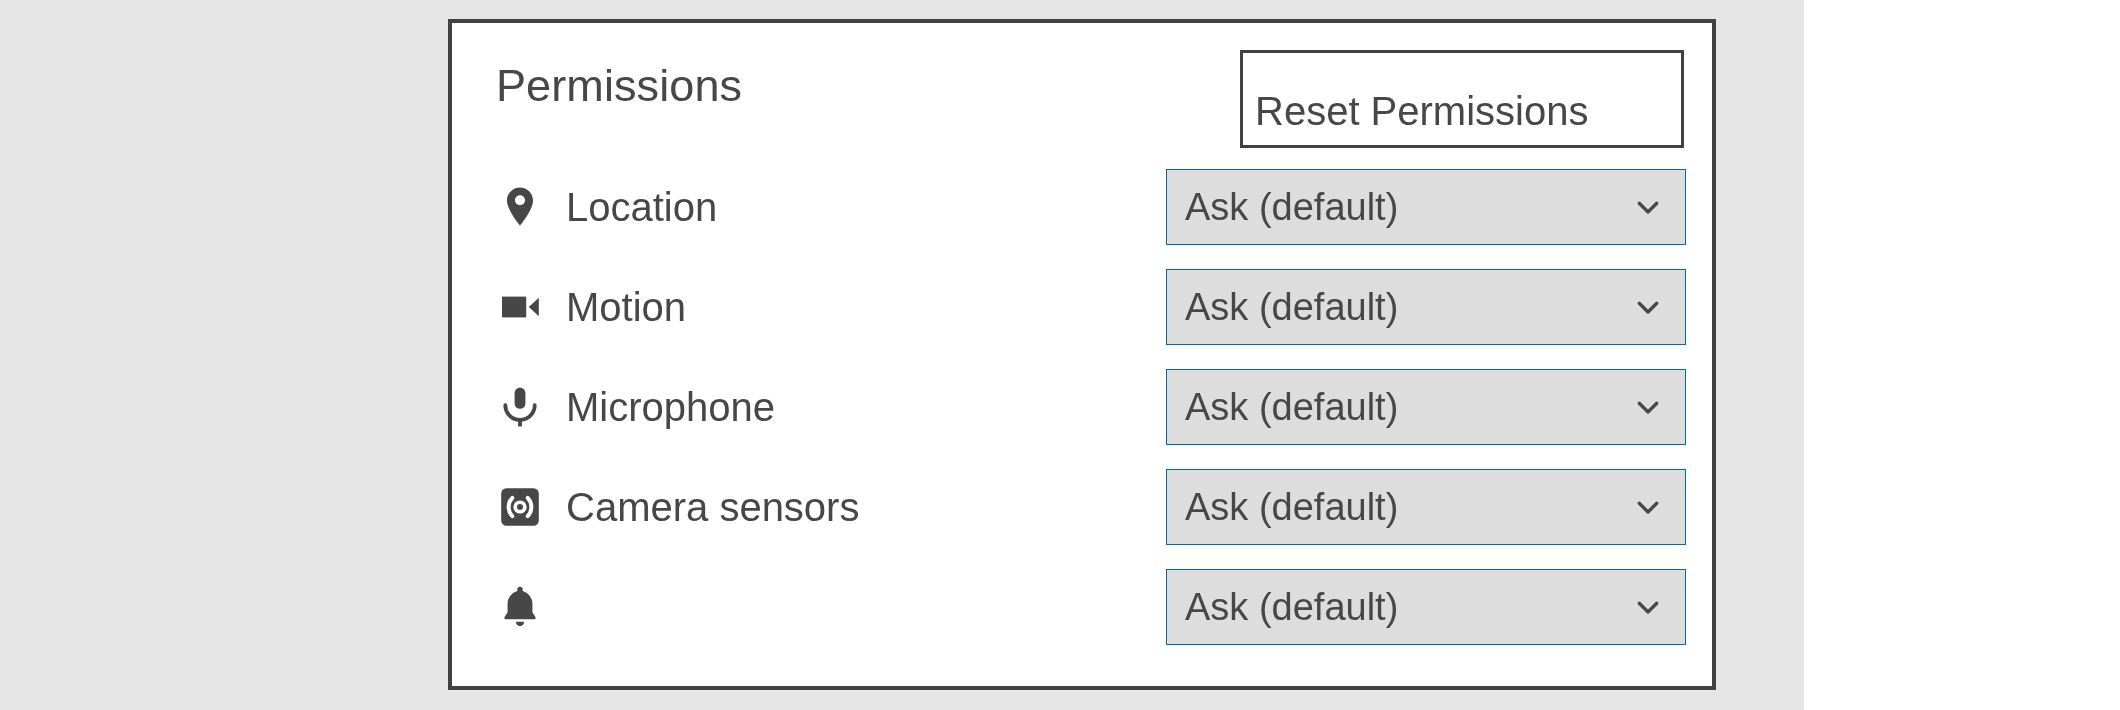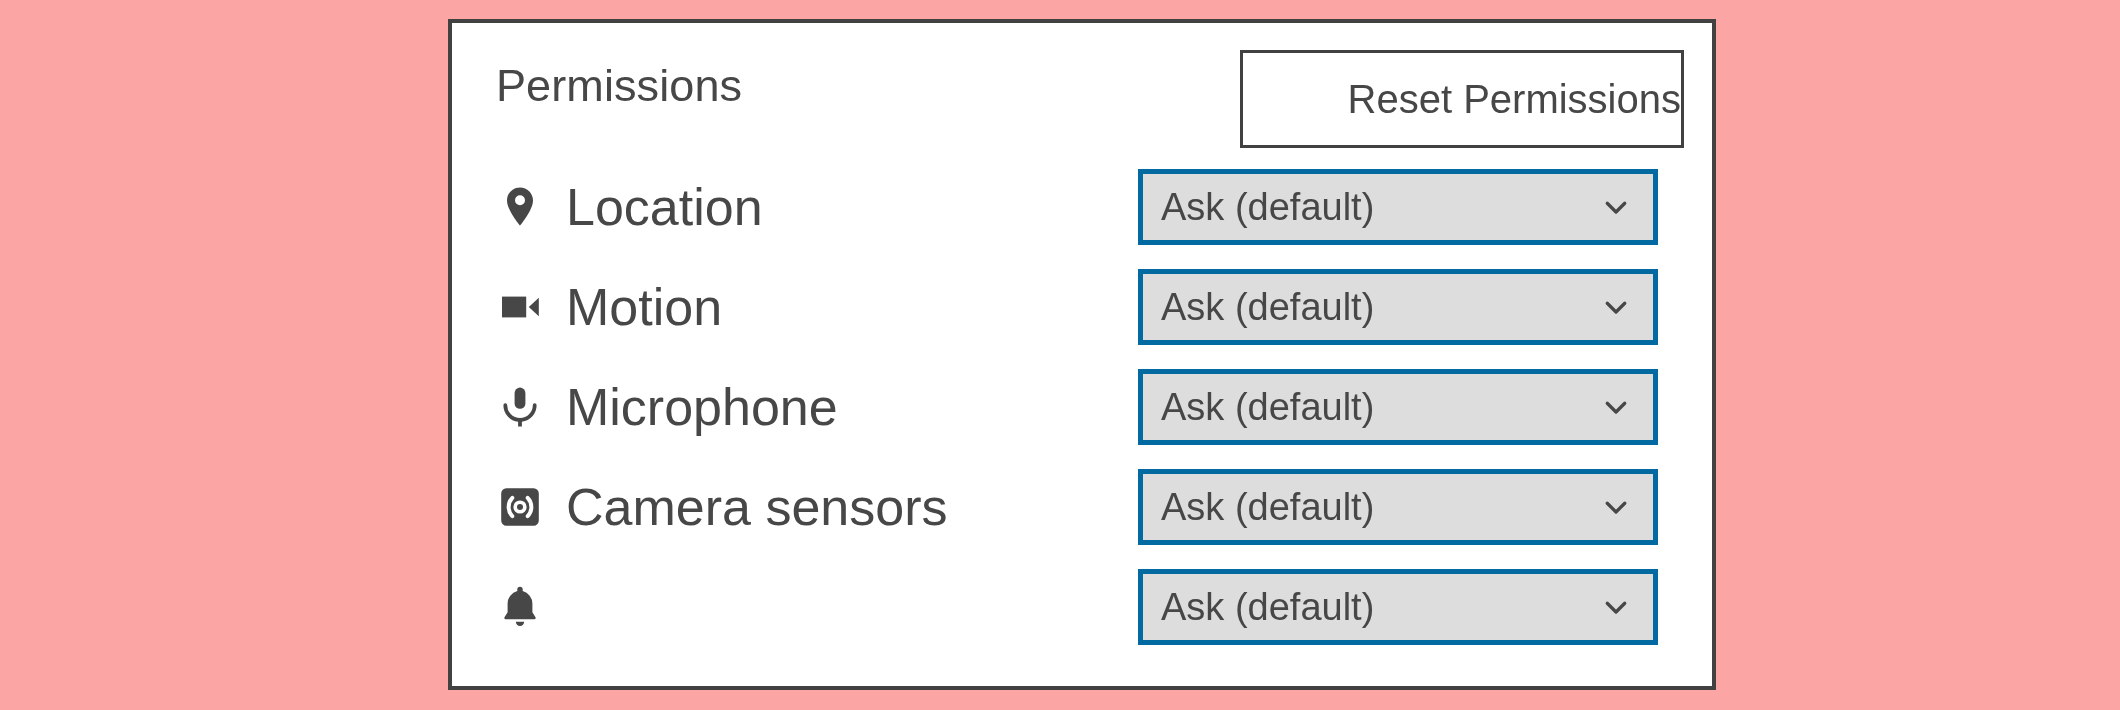--- a/index.html
+++ b/index.html
@@ -10,23 +10,23 @@
   body {
     width: 2120px;
     height: 710px;
     font-family: "Liberation Sans", sans-serif;
     -webkit-font-smoothing: antialiased;
     overflow: hidden;
   }
 
   .page {
     position: relative;
-    width: 2120px;
+    width: 1804px;
     height: 710px;
-    background: #fca5a5;
+    background: #e5e5e5;
   }
 
   
   .perm-card {
     position: absolute;
     left: 448px;
     top: 19px;
     width: 1268px;
     height: 671px;
     box-sizing: border-box;
@@ -61,22 +61,22 @@
     top: 27px;
     width: 444px;
     height: 98px;
     box-sizing: border-box;
     border: 3px solid #414141;
     background: #ffffff;
     color: #474747;
     font-family: "Liberation Sans", sans-serif;
     font-size: 40px;
     line-height: 92px;
-    text-align: right;
-    padding: 0;
+    text-align: left;
+    padding: 12px;
     cursor: pointer;
     white-space: nowrap;
     overflow: hidden;
   }
 
   
   .perm-rows {
     position: absolute;
     left: 0;
     top: 134px;
@@ -105,35 +105,35 @@
     width: 48px;
     height: 48px;
     fill: #474747;
   }
 
   .perm-label {
     position: absolute;
     left: 114px;
     top: 50%;
     transform: translateY(-50%);
-    font-size: 52px;
+    font-size: 40px;
     line-height: 46px;
     color: #474747;
     white-space: nowrap;
   }
 
   .perm-select {
     position: absolute;
-    left: 686px;
+    left: 714px;
     top: 50%;
     transform: translateY(-50%);
     width: 520px;
     height: 76px;
     box-sizing: border-box;
-    border: 5px solid #0369a1;
+    border: 1px solid #0369a1;
     background: #dddddd;
     cursor: pointer;
   }
 
   .perm-select-value {
     position: absolute;
     left: 18px;
     top: 50%;
     transform: translateY(-50%);
     font-size: 38px;

